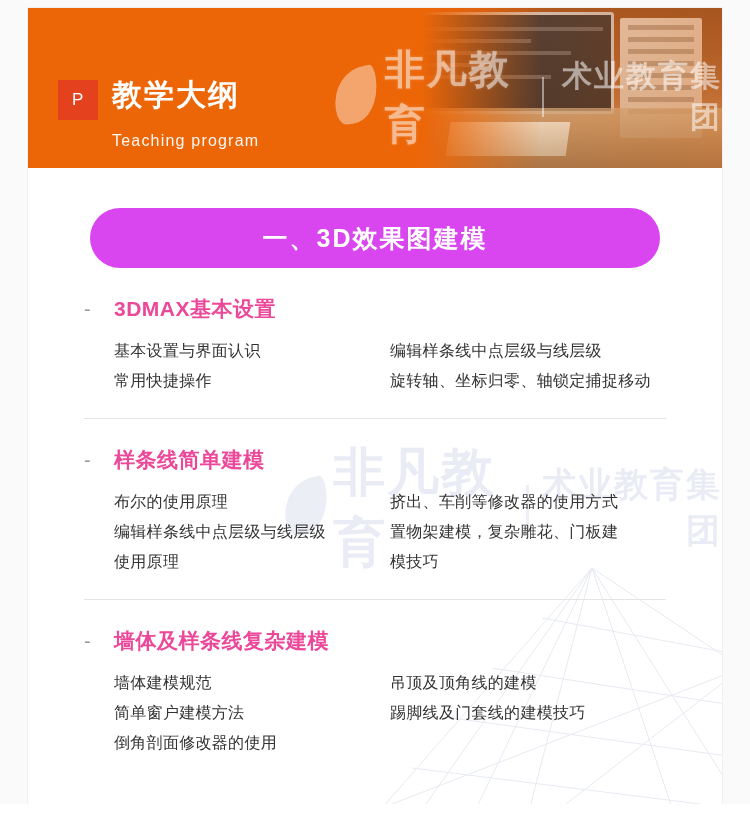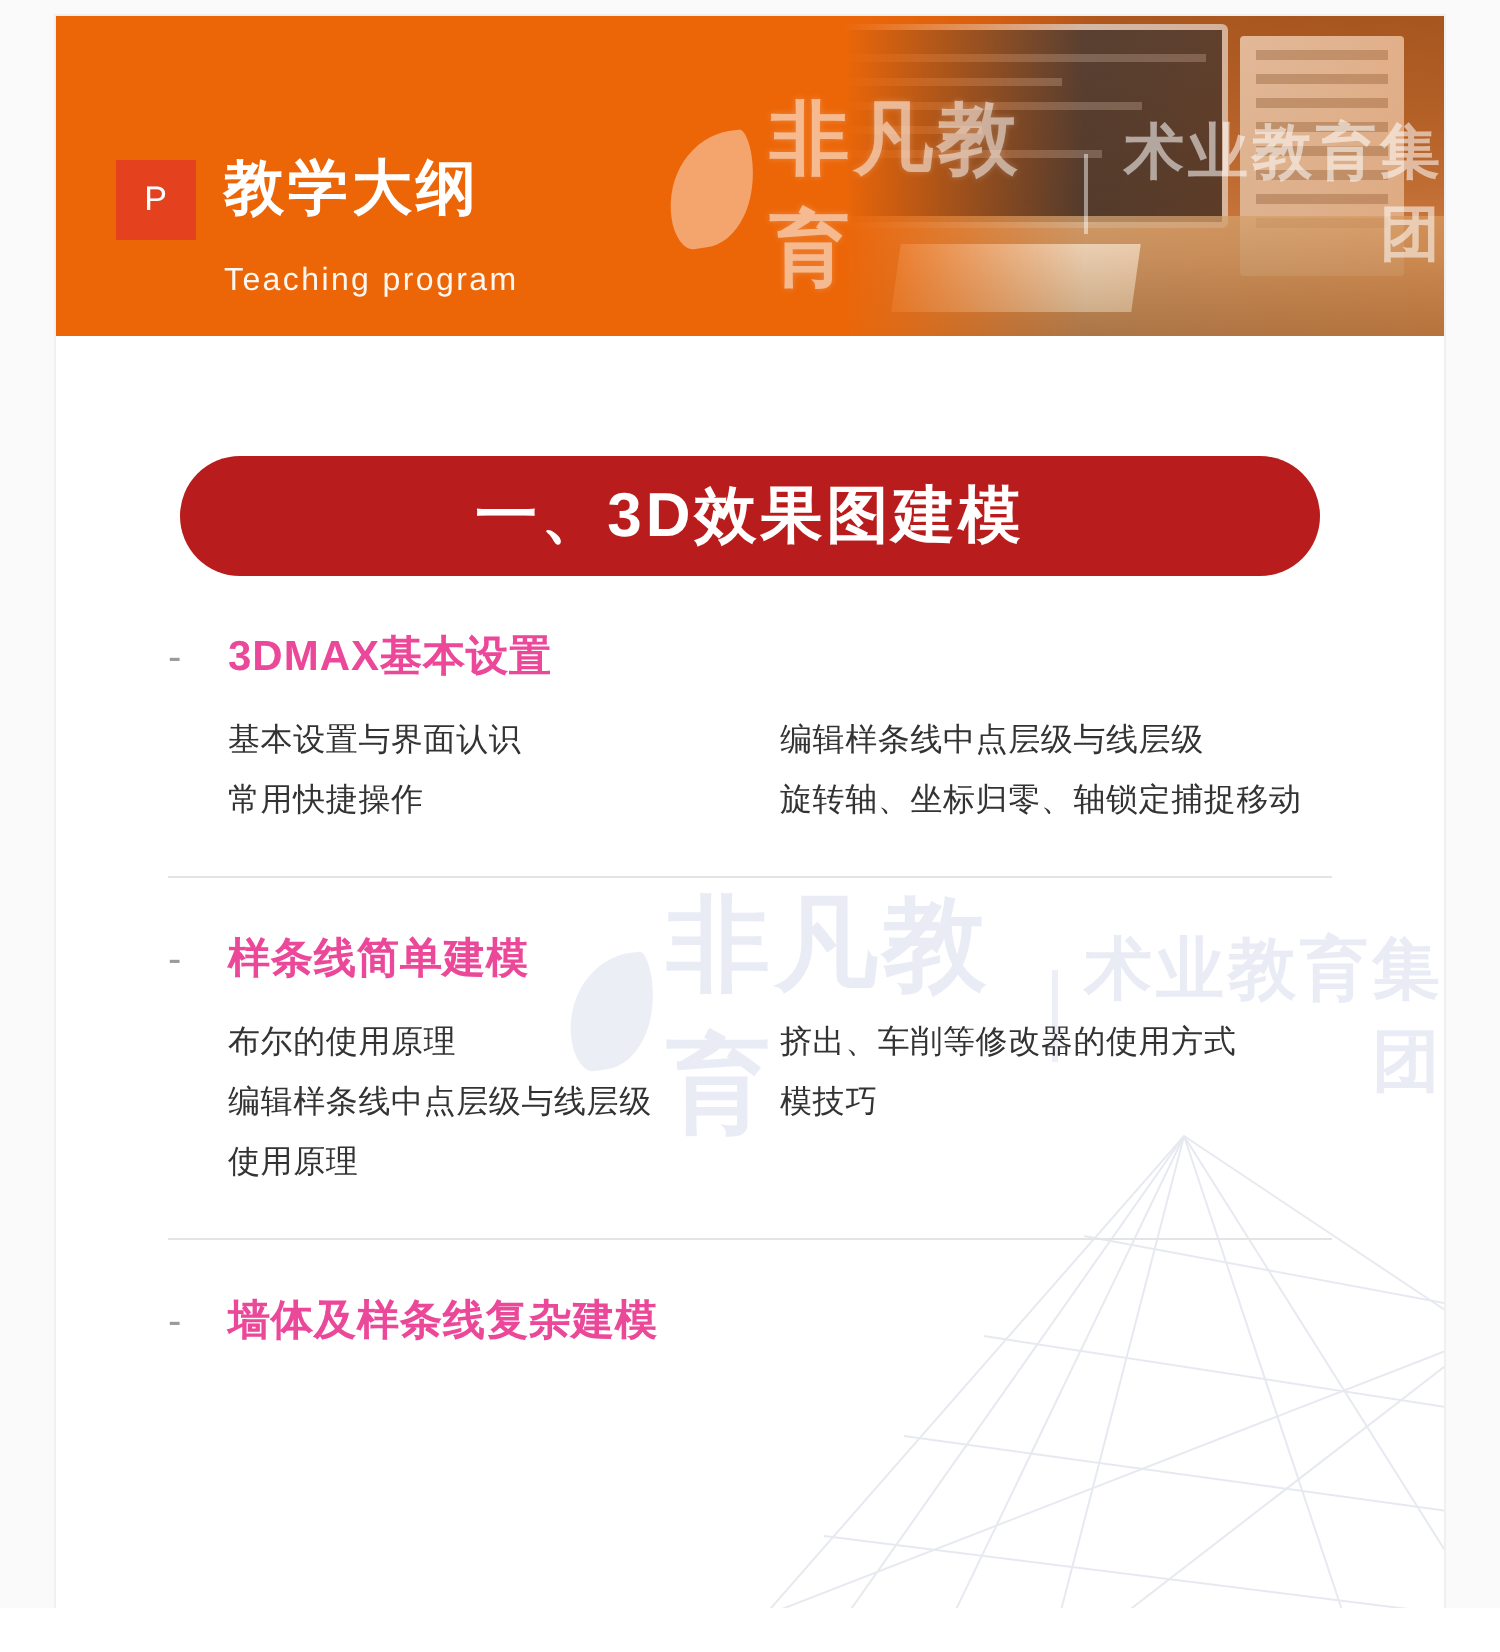--- a/index.html
+++ b/index.html
@@ -202,27 +202,27 @@
   }
 
   
   .content {
     position: relative;
     z-index: 2;
     padding: 0 0 0 0;
   }
 
   .section-pill {
-    margin: 60px auto 0 auto;
+    margin: 40px auto 0 auto;
     width: 570px;
     height: 60px;
-    background: #b91c1c;
+    background: #d946ef;
     border-radius: 30px;
     color: #ffffff;
-    font-size: 31px;
+    font-size: 25px;
     font-weight: bold;
     letter-spacing: 2px;
     display: flex;
     align-items: center;
     justify-content: center;
   }
 
   .module {
     position: relative;
     margin: 0 56px;
@@ -362,27 +362,39 @@
           <div class="mod-title">样条线简单建模</div>
         </div>
         <div class="mod-cols">
           <div class="mod-col left">
             <div class="mod-item">布尔的使用原理</div>
             <div class="mod-item">编辑样条线中点层级与线层级</div>
             <div class="mod-item">使用原理</div>
           </div>
           <div class="mod-col right">
             <div class="mod-item">挤出、车削等修改器的使用方式</div>
+            <div class="mod-item">置物架建模，复杂雕花、门板建</div>
             <div class="mod-item">模技巧</div>
           </div>
         </div>
       </div>
 
       <div class="module">
         <div class="mod-head">
           <div class="mod-dash">-</div>
           <div class="mod-title">墙体及样条线复杂建模</div>
         </div>
+        <div class="mod-cols">
+          <div class="mod-col left">
+            <div class="mod-item">墙体建模规范</div>
+            <div class="mod-item">简单窗户建模方法</div>
+            <div class="mod-item">倒角剖面修改器的使用</div>
+          </div>
+          <div class="mod-col right">
+            <div class="mod-item">吊顶及顶角线的建模</div>
+            <div class="mod-item">踢脚线及门套线的建模技巧</div>
+          </div>
+        </div>
       </div>
 
     </div>
   </div>
 </div>
 
 </body></html>

